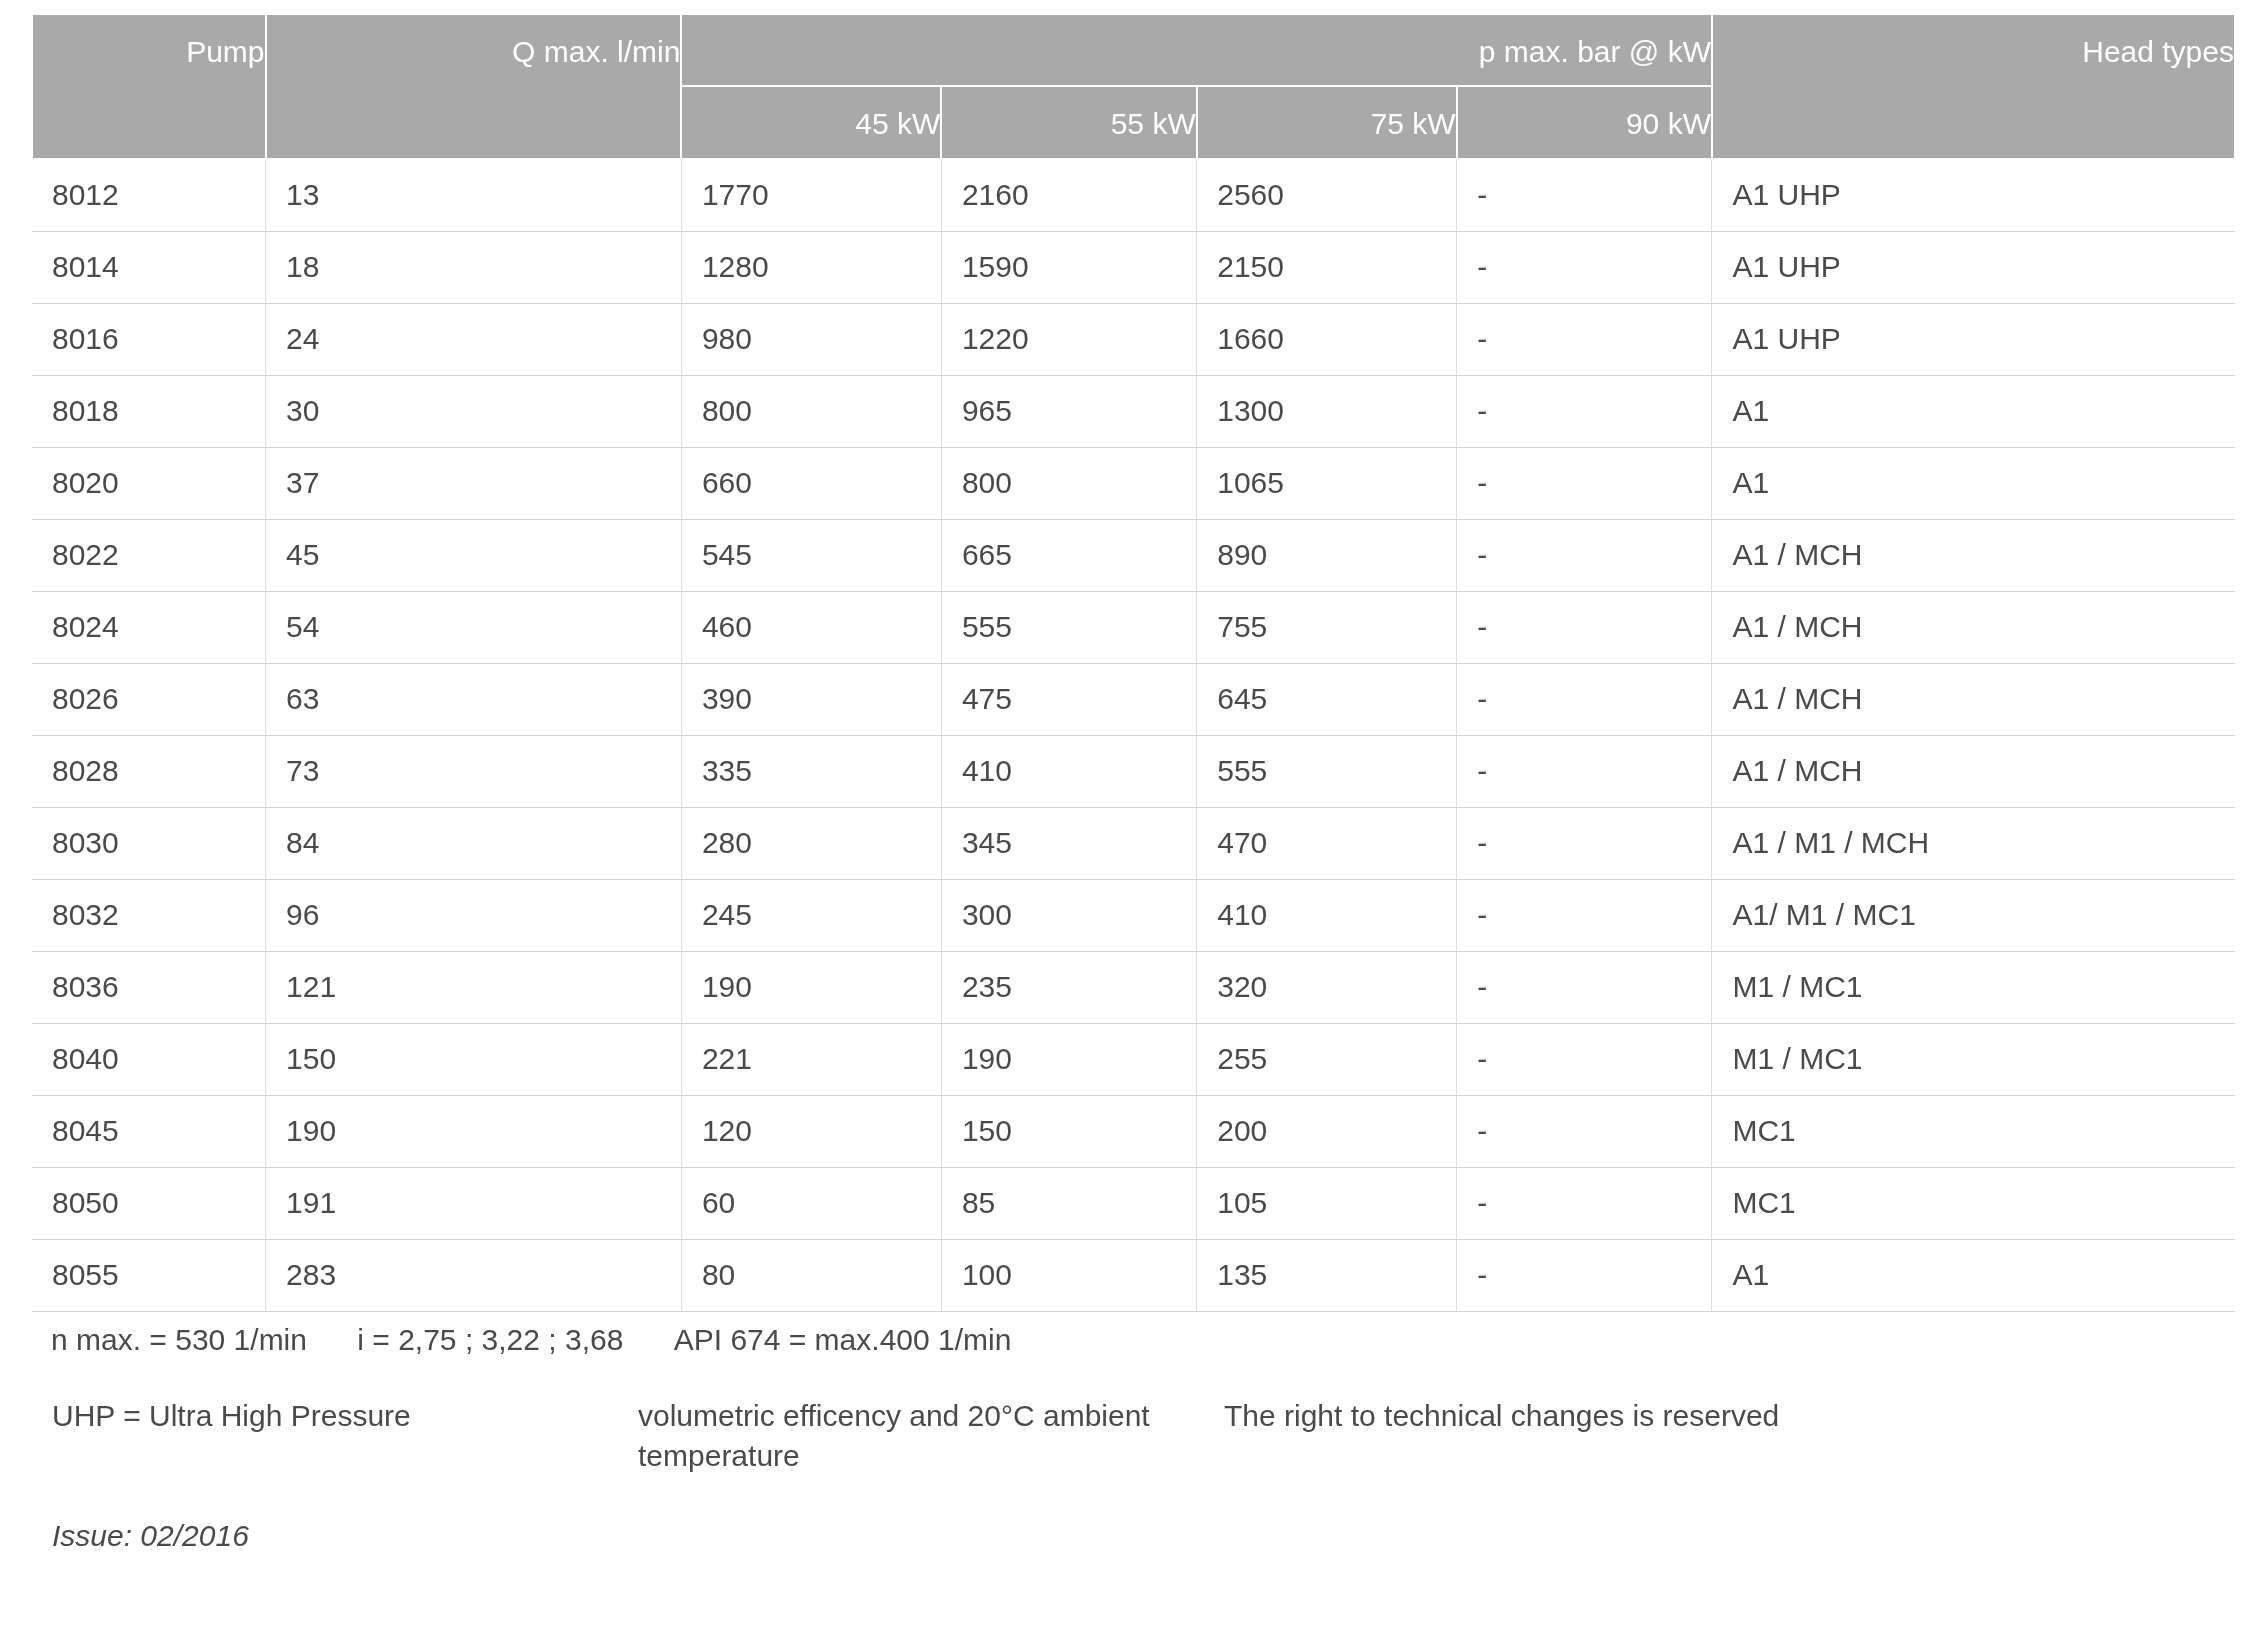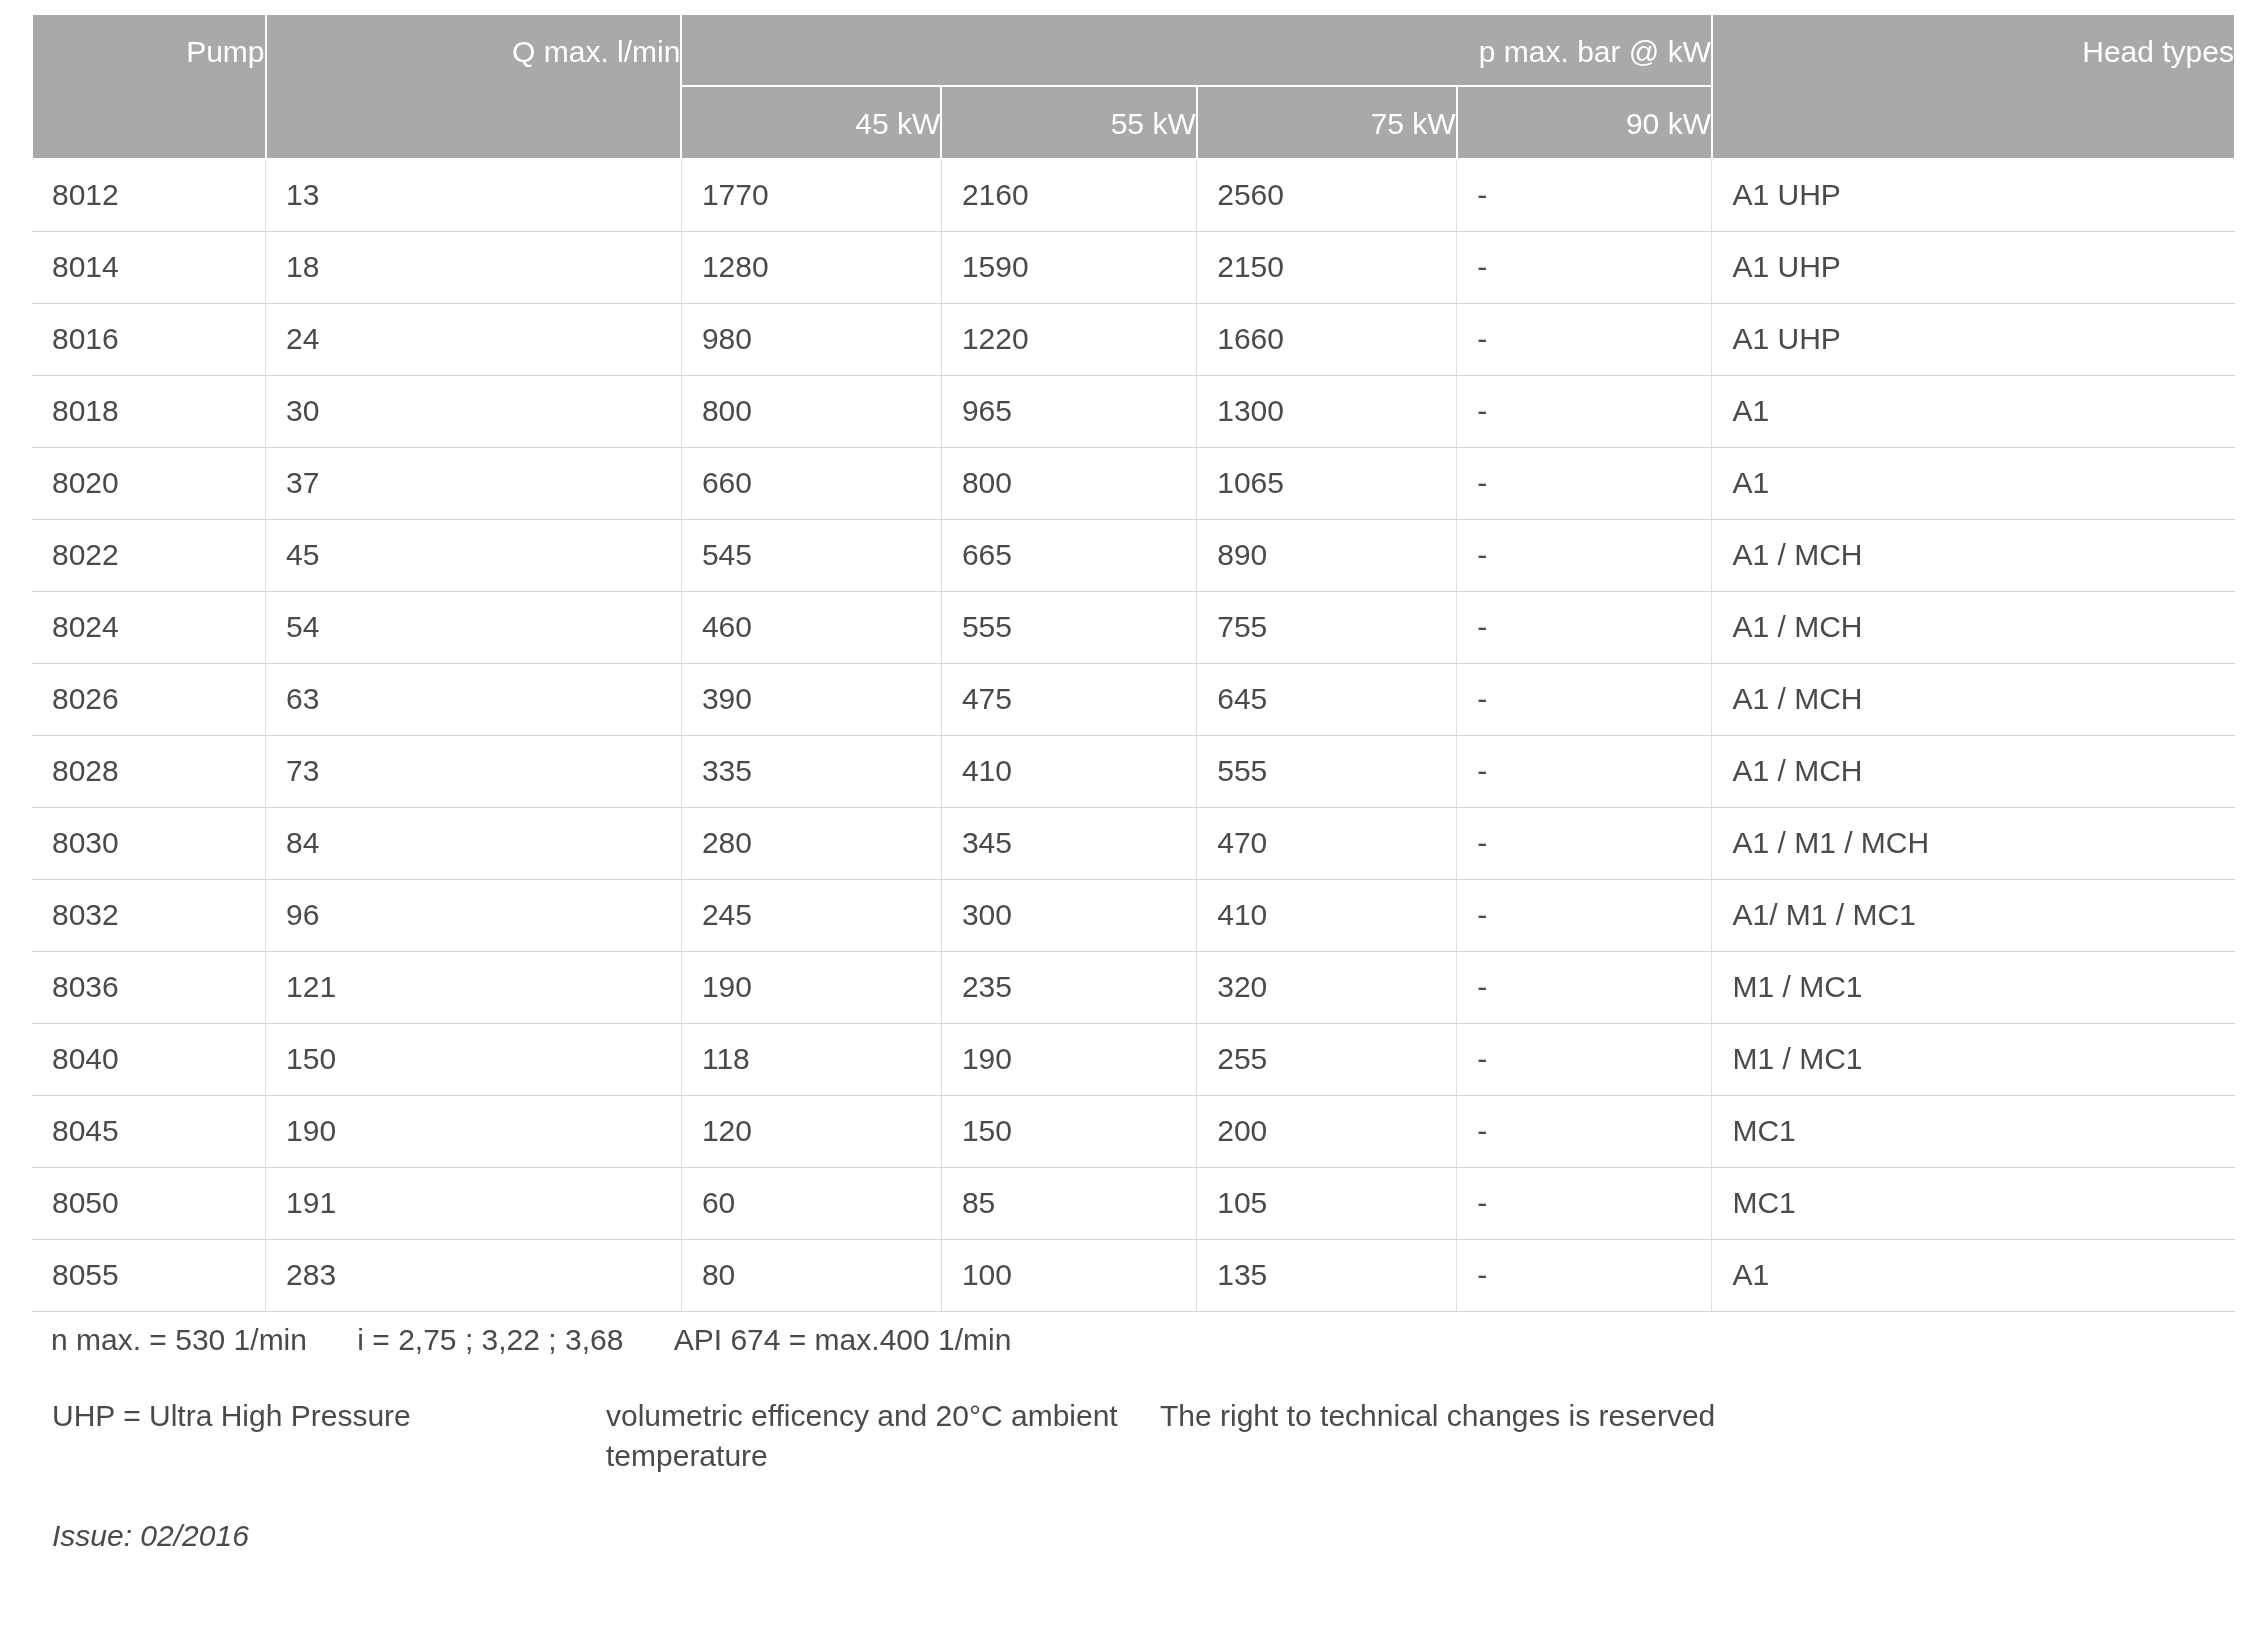--- a/index.html
+++ b/index.html
@@ -52,20 +52,21 @@
     margin-top:8.5px;
     padding-left:20px;
     line-height:40px;
   }
   .notes-line .seg{display:inline-block;margin-right:42px;}
   .footer-cols{
     display:flex;
     margin-top:36px;
     padding-left:21px;
     line-height:40px;
+    gap:32px;
   }
   .fcol{width:554px;flex:0 0 554px;}
   .fcol:last-child{flex:0 0 auto;width:auto;}
   .issue-line{
     margin-top:40px;
     padding-left:21px;
     line-height:40px;
     font-style:italic;
   }
 </style>
@@ -203,21 +204,21 @@
           <td>121</td>
           <td>190</td>
           <td>235</td>
           <td>320</td>
           <td>-</td>
           <td>M1 / MC1</td>
         </tr>
         <tr>
           <td>8040</td>
           <td>150</td>
-          <td>118</td>
+          <td>221</td>
           <td>190</td>
           <td>255</td>
           <td>-</td>
           <td>M1 / MC1</td>
         </tr>
         <tr>
           <td>8045</td>
           <td>190</td>
           <td>120</td>
           <td>150</td>

